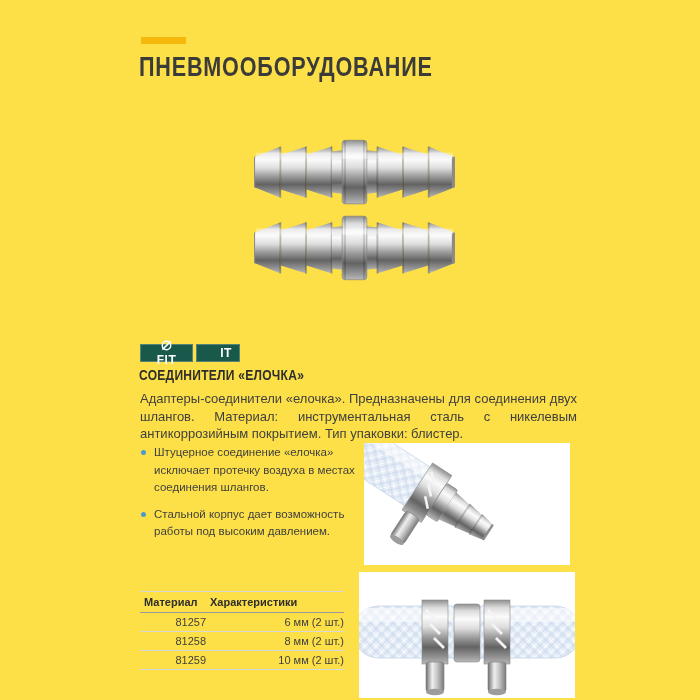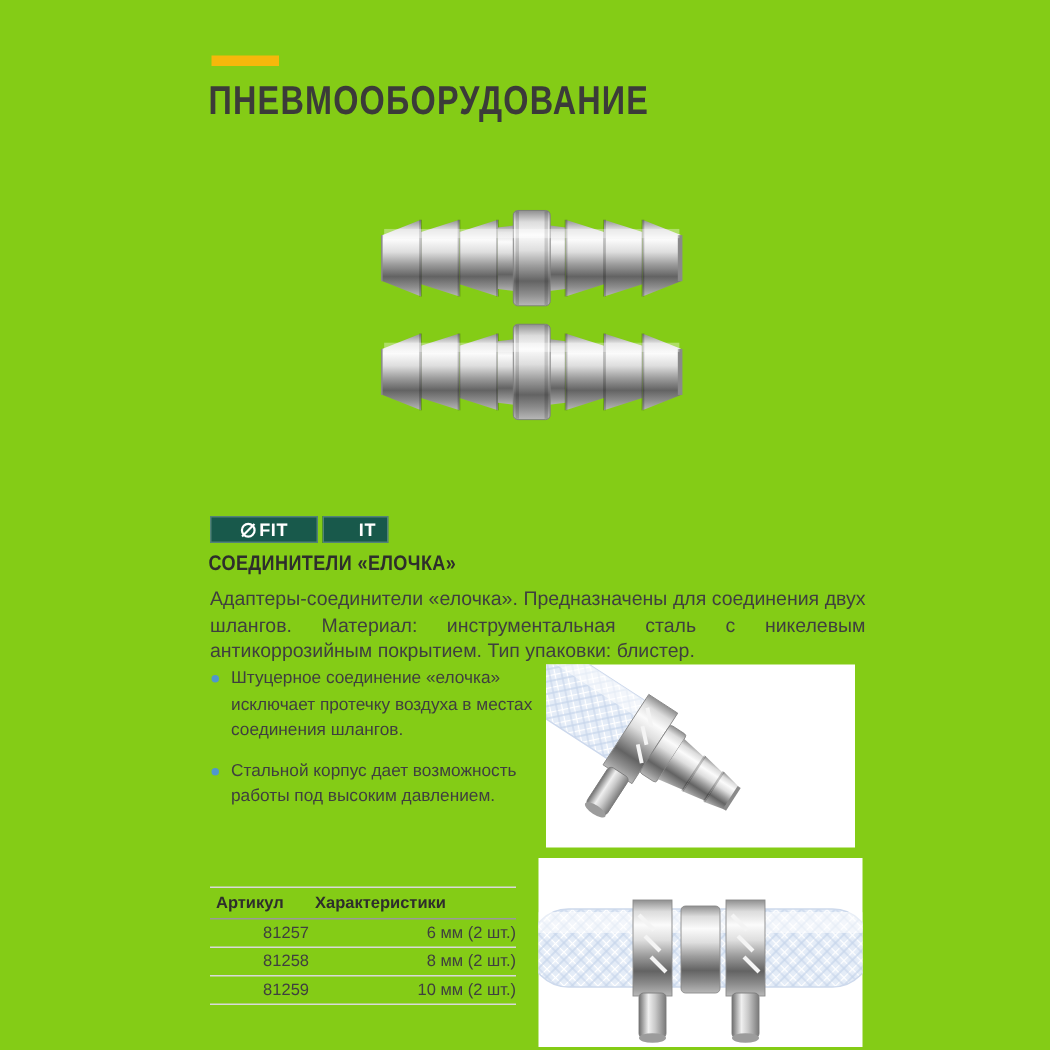--- a/index.html
+++ b/index.html
@@ -1,33 +1,33 @@
 <!DOCTYPE html>
 <html><head>
 <meta charset="utf-8">
 <style>
   html,body{margin:0;padding:0;background:#ffffff;}
   body{font-family:"Liberation Sans", sans-serif; -webkit-font-smoothing:antialiased;}
-  .page{position:relative;width:700px;height:700px;background:#84cc16;overflow:hidden;}
+  .page{position:relative;width:700px;height:700px;background:#fde047;overflow:hidden;}
 
   .accent-bar{position:absolute;left:141px;top:37px;width:45px;height:7px;background:#F6B80B;}
   .page-title{
     position:absolute;left:139px;top:52px;
     font-size:27px;font-weight:bold;color:#3b3b39;
     letter-spacing:1px;transform:scaleX(0.80);transform-origin:left top;
     white-space:nowrap;
   }
 
   .hero-image{position:absolute;left:252px;top:135px;width:205px;height:148px;}
   .hero-image svg{width:100%;height:100%;}
 
   .brand-row{position:absolute;left:140px;top:344px;display:flex;gap:3px;align-items:stretch;height:18px;}
   .brand-box{background:#18594B;color:#ffffff;display:flex;align-items:center;justify-content:center;
     font-weight:bold;font-size:12px;letter-spacing:0.5px;box-shadow:inset 0 0 0 1px rgba(255,255,255,0.25);}
-  .brand-box.fit{width:72px;gap:2px;}
+  .brand-box.fit{width:53px;gap:2px;flex-direction:column;}
   .brand-box.it{width:28px;padding-left:16px;}
   .brand-glyph{display:inline-flex;width:11px;height:11px;}
 
   .section-title{
     position:absolute;left:139px;top:367px;
     font-size:14px;font-weight:bold;color:#2e2e2c;
     letter-spacing:0.3px;transform:scaleX(0.86);transform-origin:left top;
     white-space:nowrap;
   }
 
@@ -193,21 +193,21 @@
         <path d="M129,38 l10,10 M133,52 l10,10 M137,66 l10,10" stroke="#f4f4f4" stroke-width="2.8"></path>
         <rect x="129" y="90" width="18" height="30" rx="3" fill="url(#metV)" stroke="#7c7c7c" stroke-width="0.6"></rect>
         <ellipse cx="138" cy="120" rx="9" ry="3.2" fill="#9c9c9c"></ellipse>
       </g>
     </svg>
   </div>
 
   <table class="spec-table">
     <thead>
       <tr>
-        <th class="col-sku">Артикул</th>
+        <th class="col-sku">Материал</th>
         <th>Характеристики</th>
       </tr>
     </thead>
     <tbody>
       <tr>
         <td class="col-sku">81257</td>
         <td>6 мм (2 шт.)</td>
       </tr>
       <tr>
         <td class="col-sku">81258</td>

